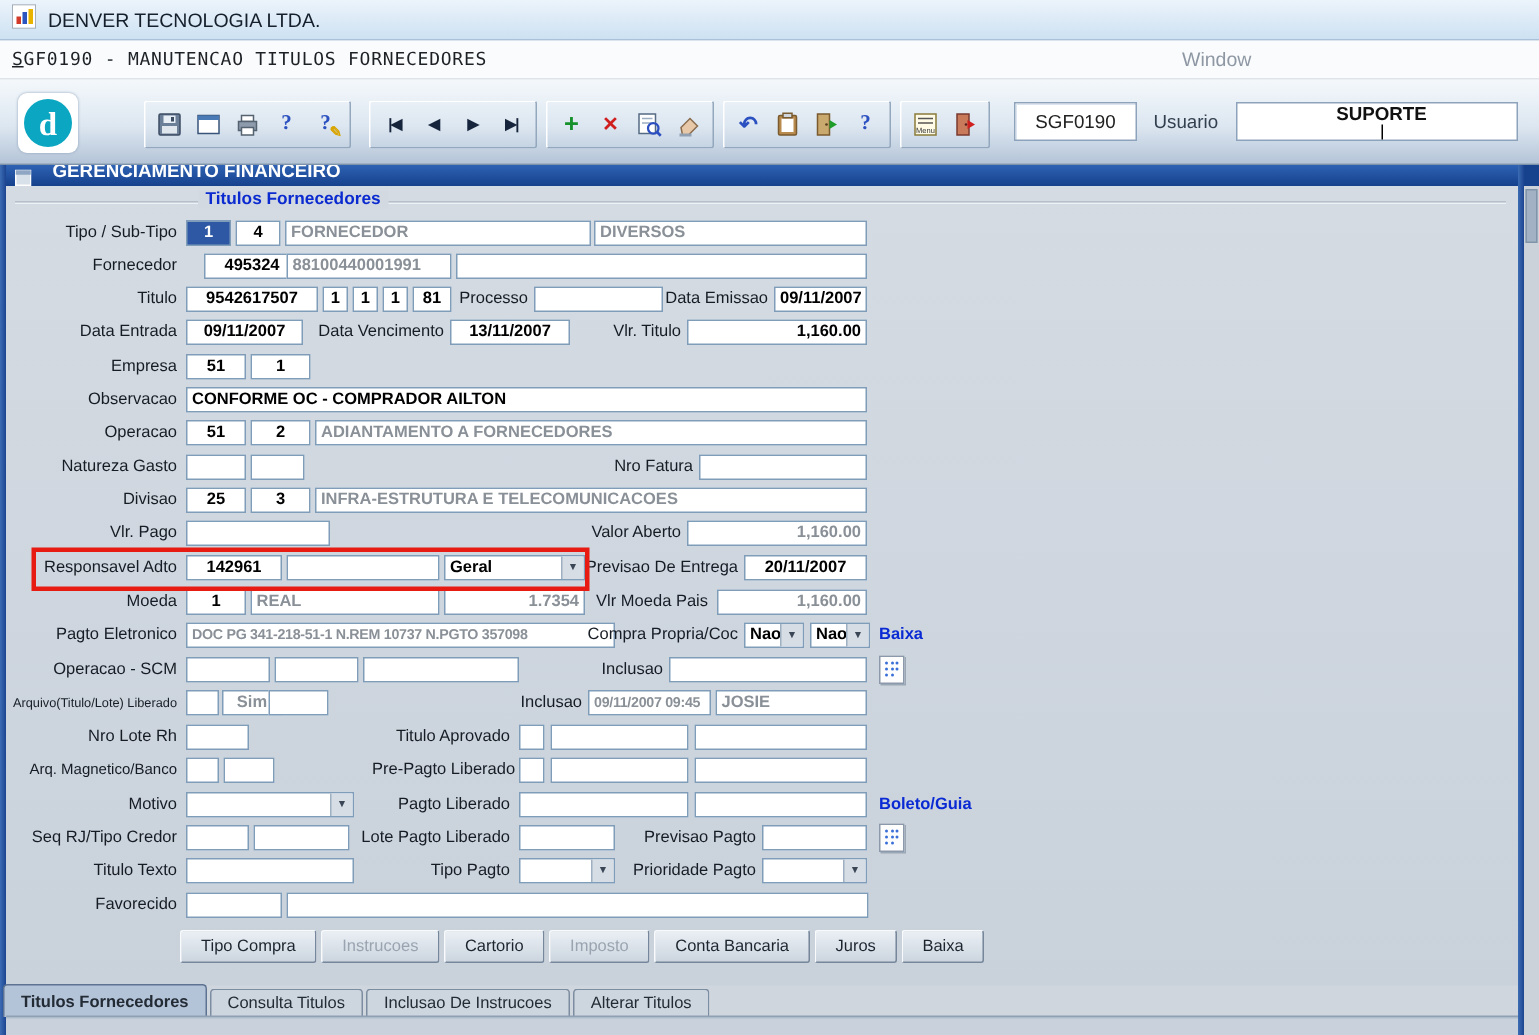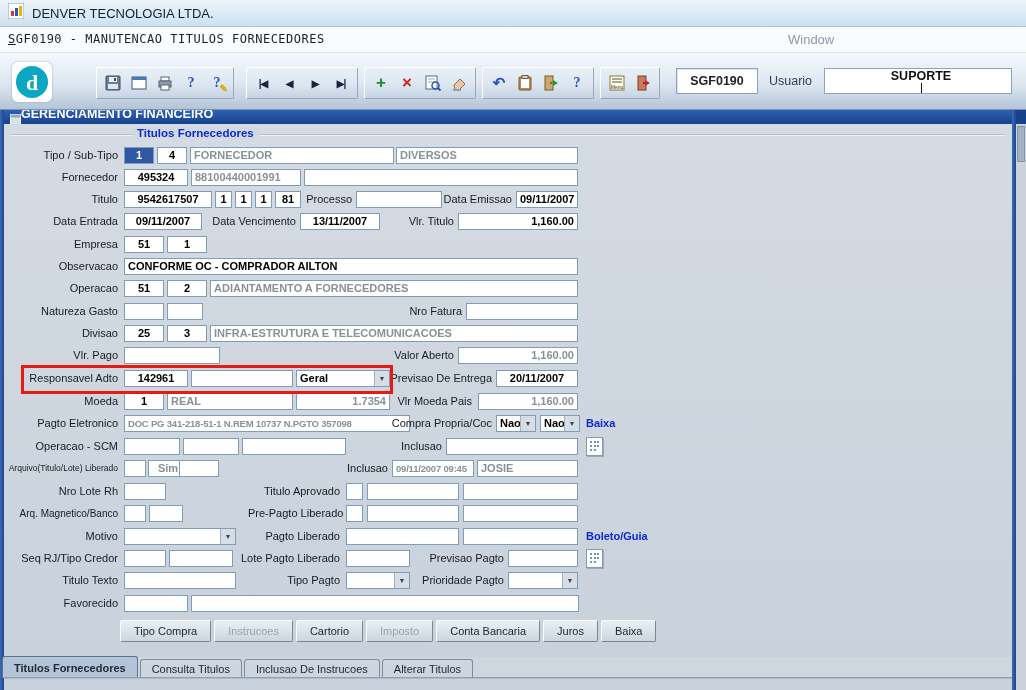--- a/index.html
+++ b/index.html
@@ -31,35 +31,35 @@
   .tbtn { width:24px; height:24px; display:flex; align-items:center; justify-content:center;
     font-size:13px; border:1px solid transparent; border-radius:2px; color:#1c2a40; position:relative; }
   .g-nav  { font-size:10px; font-weight:bold; letter-spacing:-1px; color:#16243c; }
   .g-plus { font-size:17px; font-weight:bold; color:#17912b; }
   .g-del  { font-size:17px; font-weight:bold; color:#cf1f1f; }
   .g-undo { font-size:15px; font-weight:bold; color:#2b50c0; }
   .g-help { font-size:14px; font-weight:bold; color:#2b50c0; font-family:"Liberation Serif", serif; }
   .pencil { position:absolute; right:0px; bottom:0px; font-size:10px; color:#d9a400; }
   .formcode { position:absolute; left:676px; top:15px; width:82px; height:26px; background:#fff;
     border:1px solid #8da3bb; box-shadow:inset 1px 1px 0 #dbe5ef; display:flex; align-items:center;
-    justify-content:center; font-weight:bold; font-size:12.5px; color:#222; }
+    justify-content:center; font-weight:normal; font-size:12.5px; color:#222; }
   .usuario-label { position:absolute; left:769px; top:21px; font-size:12.5px; color:#33404f; }
   .usuario-input { position:absolute; left:824px; top:15px; width:188px; height:26px; background:#fff;
     border:1px solid #8da3bb; display:flex; align-items:center; padding-left:6px;
     font-weight:bold; font-size:12.5px; color:#111;flex-direction:column; }
   .caret { display:inline-block; width:1px; height:14px; background:#000; margin-left:1px; }
 
   
   .win-edge { position:absolute; top:110px; width:4px; height:580px;
     background:linear-gradient(90deg,#3c6cb4,#1c4490); }
   .right-gutter { position:absolute; left:1016px; top:110px; width:10px; height:580px; background:#ccd2d9; }
   .right-gutter .cap { height:14px; background:#16418c; }
   .right-gutter .thumb { margin:2px 1px 0 1px; height:36px; background:#a2b2c4; border:1px solid #8094aa; }
   .banner { position:absolute; left:4px; top:110px; width:1008px; height:14px; overflow:hidden;
-    background:linear-gradient(#2e62b4,#16418c); color:#fff; display:flex; gap:0; padding-left:6px; }
+    background:linear-gradient(#2e62b4,#16418c); color:#fff; display:flex; gap:14px; padding-left:6px; }
   .banner .btxt { font-weight:bold; font-size:12.5px; margin-top:-3px; white-space:nowrap; }
   .formbg { position:absolute; left:4px; top:124px; width:1008px; height:533px;
     background:linear-gradient(#d4dbe3,#c9d1da); }
   .form-rule { position:absolute; left:10px; top:134px; width:994px; height:1px;
     background:#b6bfca; box-shadow:0 1px 0 #eef2f6; }
   .form-title { position:absolute; left:132px; top:127px; font-size:11.5px; font-weight:bold;
     color:#0b2bd0; background:#d2d9e1; padding:0 5px; }
 
   
   .lbl { position:absolute; height:17px; line-height:17px; font-size:11px; color:#161c24;
@@ -266,21 +266,21 @@
   <div class="form-rule"></div>
   <div class="form-title">Titulos Fornecedores</div>
 
   <div class="lbl" style="left:8px;top:147px;width:110px">Tipo / Sub-Tipo</div>
   <div class="fld sel" style="left:124px;top:147px;width:30px">1</div>
   <div class="fld c" style="left:157px;top:147px;width:30px">4</div>
   <div class="fld dis" style="left:190px;top:147px;width:204px">FORNECEDOR</div>
   <div class="fld dis" style="left:396px;top:147px;width:182px">DIVERSOS</div>
 
   <div class="lbl" style="left:8px;top:169px;width:110px">Fornecedor</div>
-  <div class="fld c" style="left:124px;top:169px;width:64px">495324</div>
+  <div class="fld c" style="left:136px;top:169px;width:64px">495324</div>
   <div class="fld dis" style="left:191px;top:169px;width:110px">88100440001991</div>
   <div class="fld" style="left:304px;top:169px;width:274px"></div>
 
   <div class="lbl" style="left:8px;top:191px;width:110px">Titulo</div>
   <div class="fld c" style="left:124px;top:191px;width:88px">9542617507</div>
   <div class="fld c" style="left:215px;top:191px;width:17px;padding:0">1</div>
   <div class="fld c" style="left:235px;top:191px;width:17px;padding:0">1</div>
   <div class="fld c" style="left:255px;top:191px;width:17px;padding:0">1</div>
   <div class="fld c" style="left:275px;top:191px;width:26px;padding:0">81</div>
   <div class="lbl" style="left:300px;top:191px;width:52px">Processo</div>

